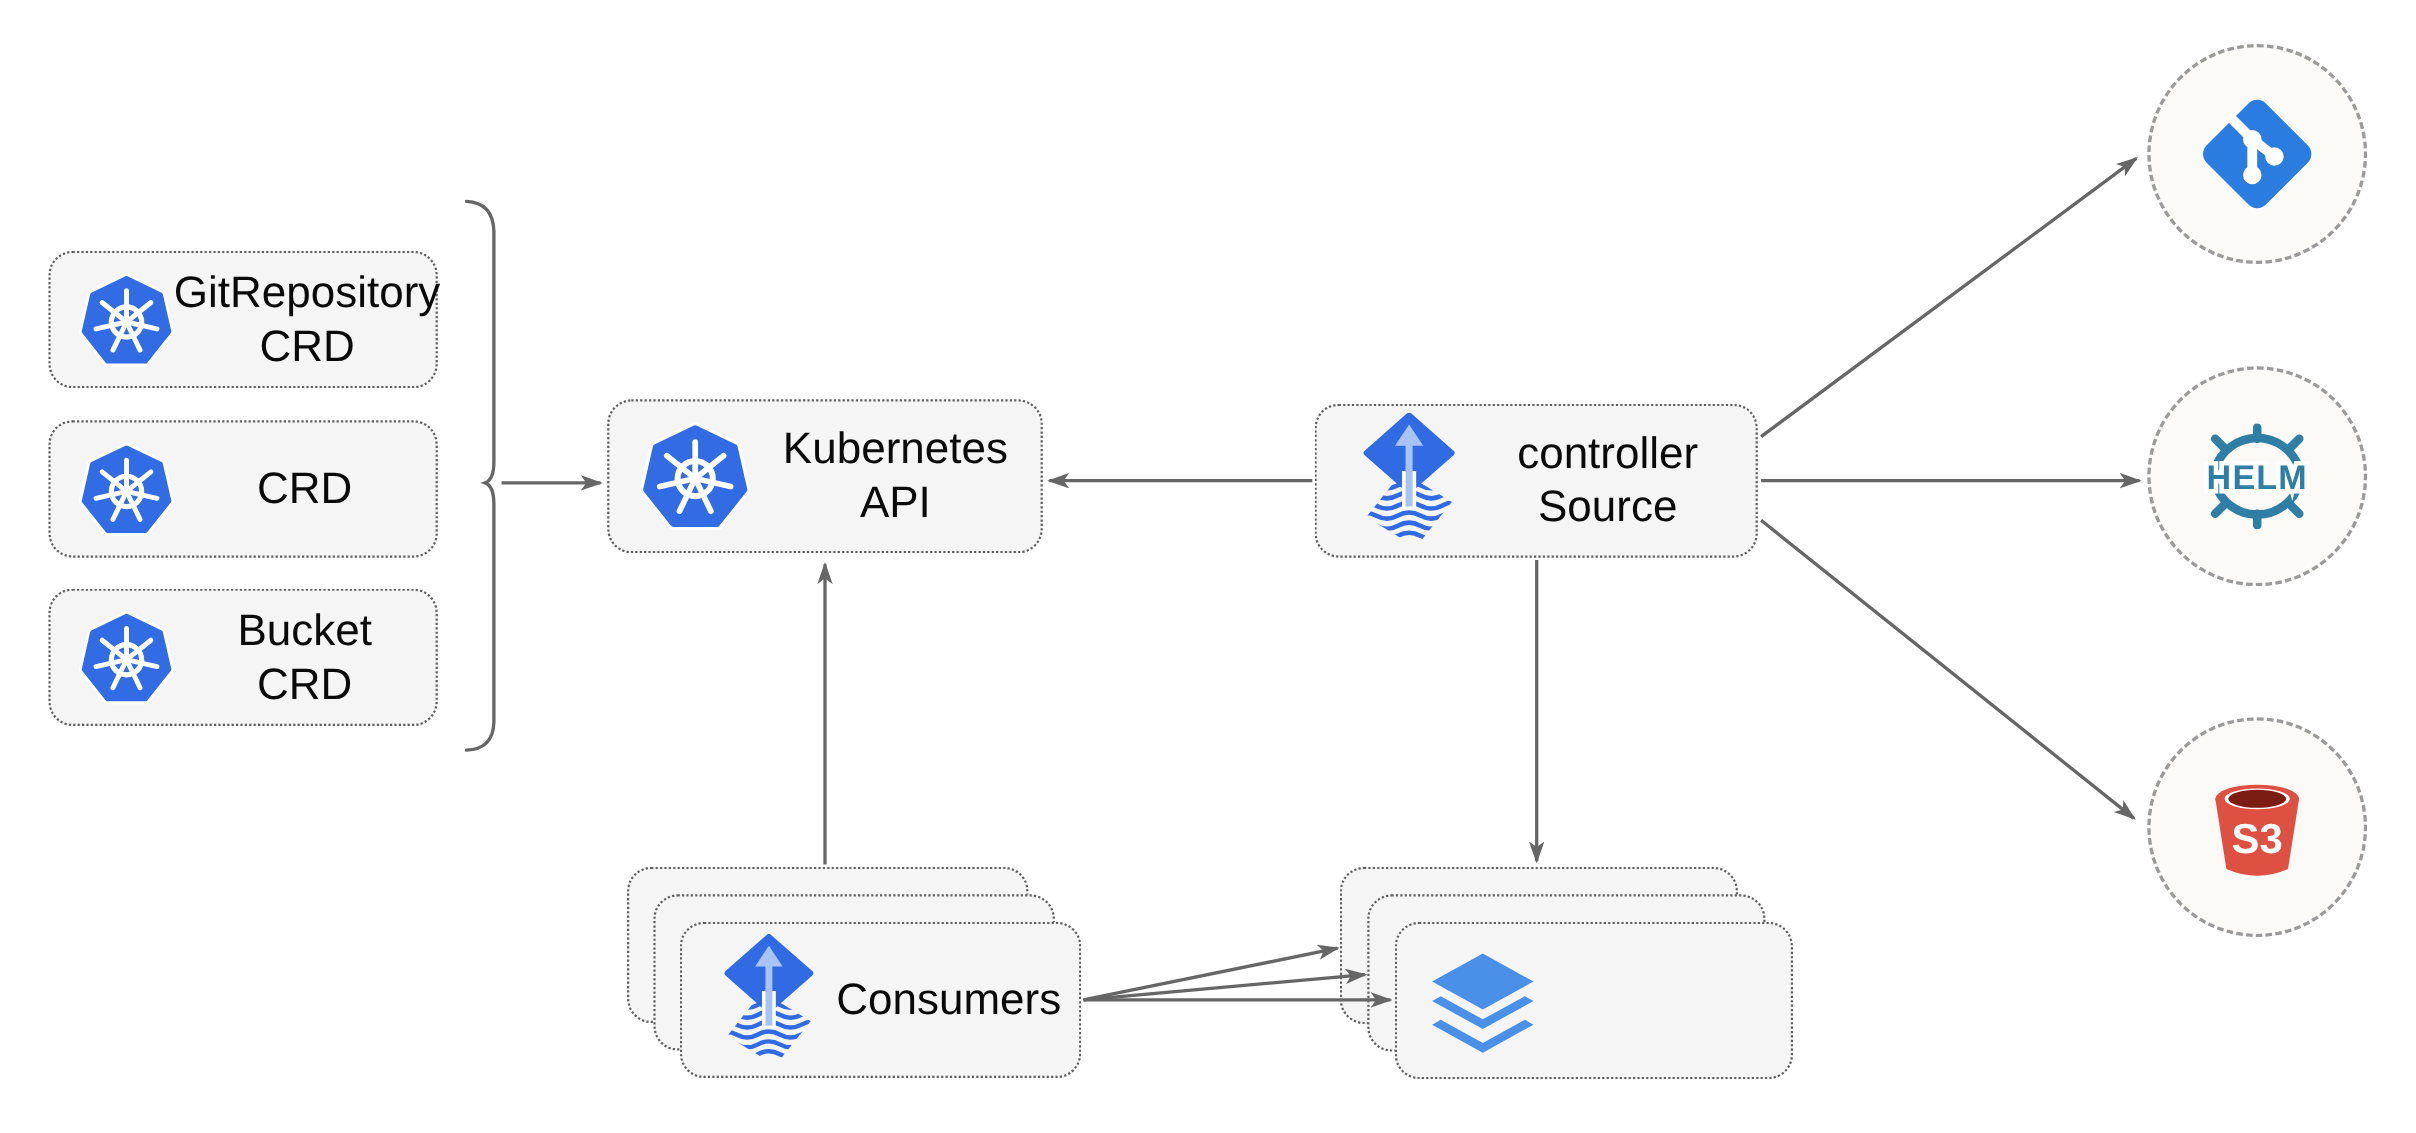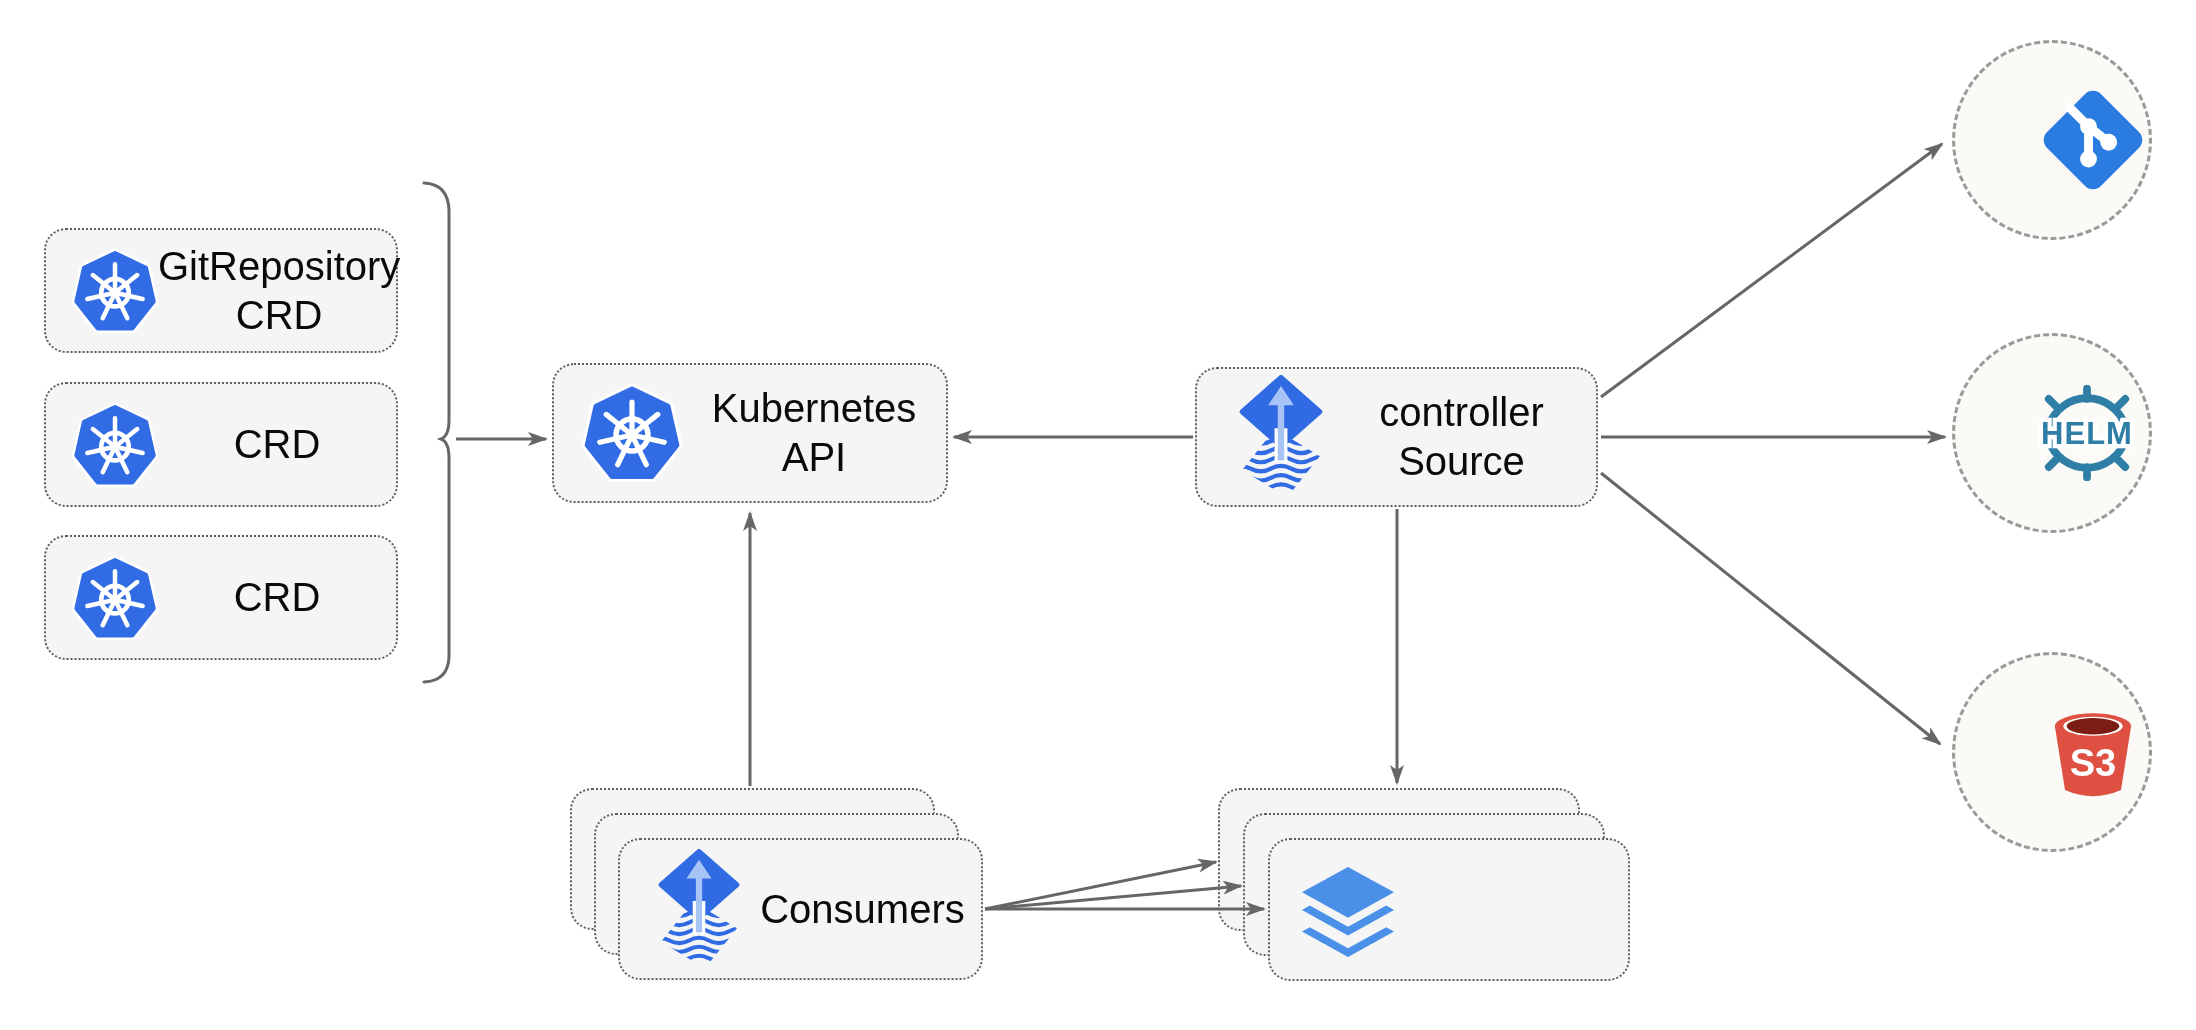--- a/index.html
+++ b/index.html
@@ -19,21 +19,21 @@
   .node .icon{flex:0 0 auto;display:flex;align-items:center;justify-content:center;}
   .node .label{
     flex:1 1 auto;text-align:center;
     color:var(--text_color);font-size:40px;line-height:1.22;font-weight:400;
   }
   .ext-circle{
     position:absolute;width:200px;height:200px;border-radius:50%;
     box-sizing:border-box;z-index:10;
     border:3px dashed var(--circle_border);
     background:var(--circle_fill);
-    display:flex;align-items:center;justify-content:flex-end;
+    display:flex;align-items:center;justify-content:center;
   }
 </style>
 </head>
 <body>
 
 <svg class="edges" width="2196" height="1030" viewBox="0 0 2196 1030">
   <defs>
     <marker id="arrowhead" markerUnits="userSpaceOnUse" markerWidth="22" markerHeight="16" refX="18" refY="7" orient="auto">
       <path d="M0,0 L20,7 L0,14 L5,7 Z" style="fill:var(--arrow_gray)"></path>
     </marker>
@@ -113,20 +113,21 @@
   </div>
 </div>
 
 <div class="node" style="left:44px;top:535px;width:354px;height:125px">
   <span class="icon" style="margin-left:26px">
     <svg width="86" height="86">
         <use href="#k8s-logo"></use>
       </svg>
   </span>
   <div class="label">
+    <div>Bucket</div>
     <div>CRD</div>
   </div>
 </div>
 
 <div class="node" style="left:552px;top:363px;width:396px;height:140px">
   <span class="icon" style="margin-left:28px">
     <svg width="100" height="100">
         <use href="#k8s-logo"></use>
       </svg>
   </span>

